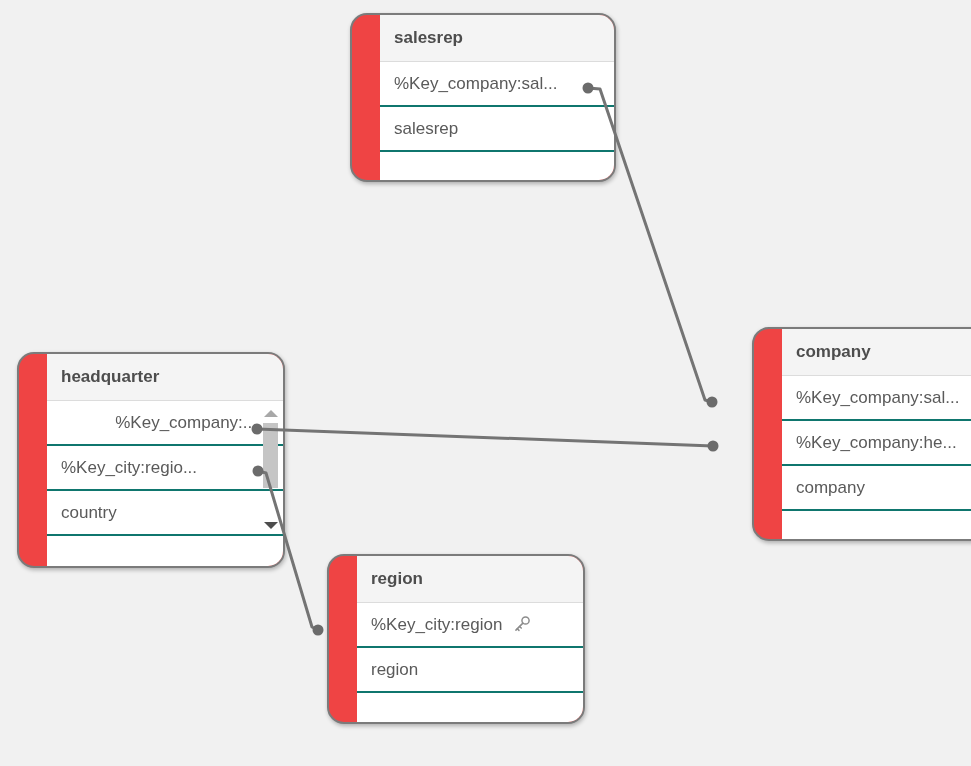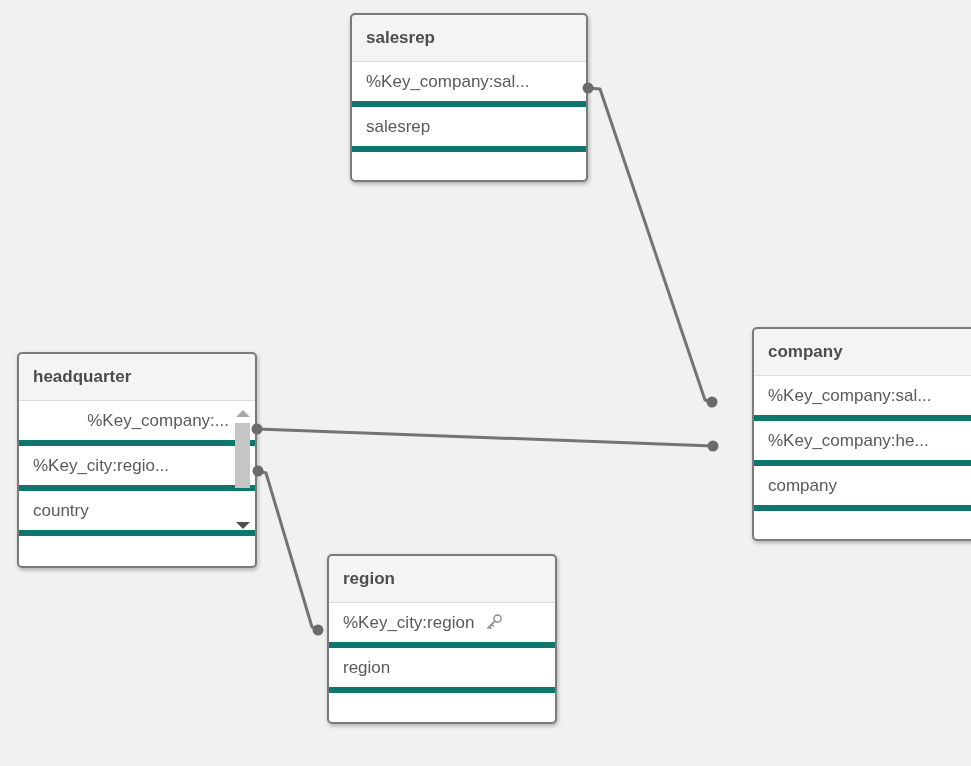--- a/index.html
+++ b/index.html
@@ -18,47 +18,48 @@
   }
   .connections {
     position: absolute;
     left: 0; top: 0;
     width: 971px; height: 766px;
     z-index: 5;
     pointer-events: none;
   }
   .dm-table {
     position: absolute;
-    background: #737373;
+    background: #ef4444;
     border: 2px solid #7b7b7b;
-    border-radius: 5px;
+    border-radius: 17px;
     box-shadow: 1px 2px 4px rgba(0,0,0,0.28);
     z-index: 1;
     overflow: hidden;
+    padding-left: 28px;
   }
   .thead {
     height: 47px;
     background: #f4f4f4;
     border-bottom: 1px solid #dcdcdc;
     display: flex;
     align-items: center;
     padding: 0 14px;
     font-size: 17px;
     font-weight: 700;
     color: #4d4d4d;
     box-sizing: border-box;
   }
   .trow {
     height: 45px;
     display: flex;
     align-items: center;
     padding: 0 14px;
     font-size: 17px;
     color: #5a5a5a;
-    border-bottom: 6px solid #0f766e;
+    border-bottom: 2px solid #0f766e;
     box-sizing: border-box;
     background: #ffffff;
     white-space: nowrap;
     overflow: hidden;
   }
   .trow.empty {
     border-bottom: none;
     height: 28px;
   }
   .flabel { white-space: nowrap; }

